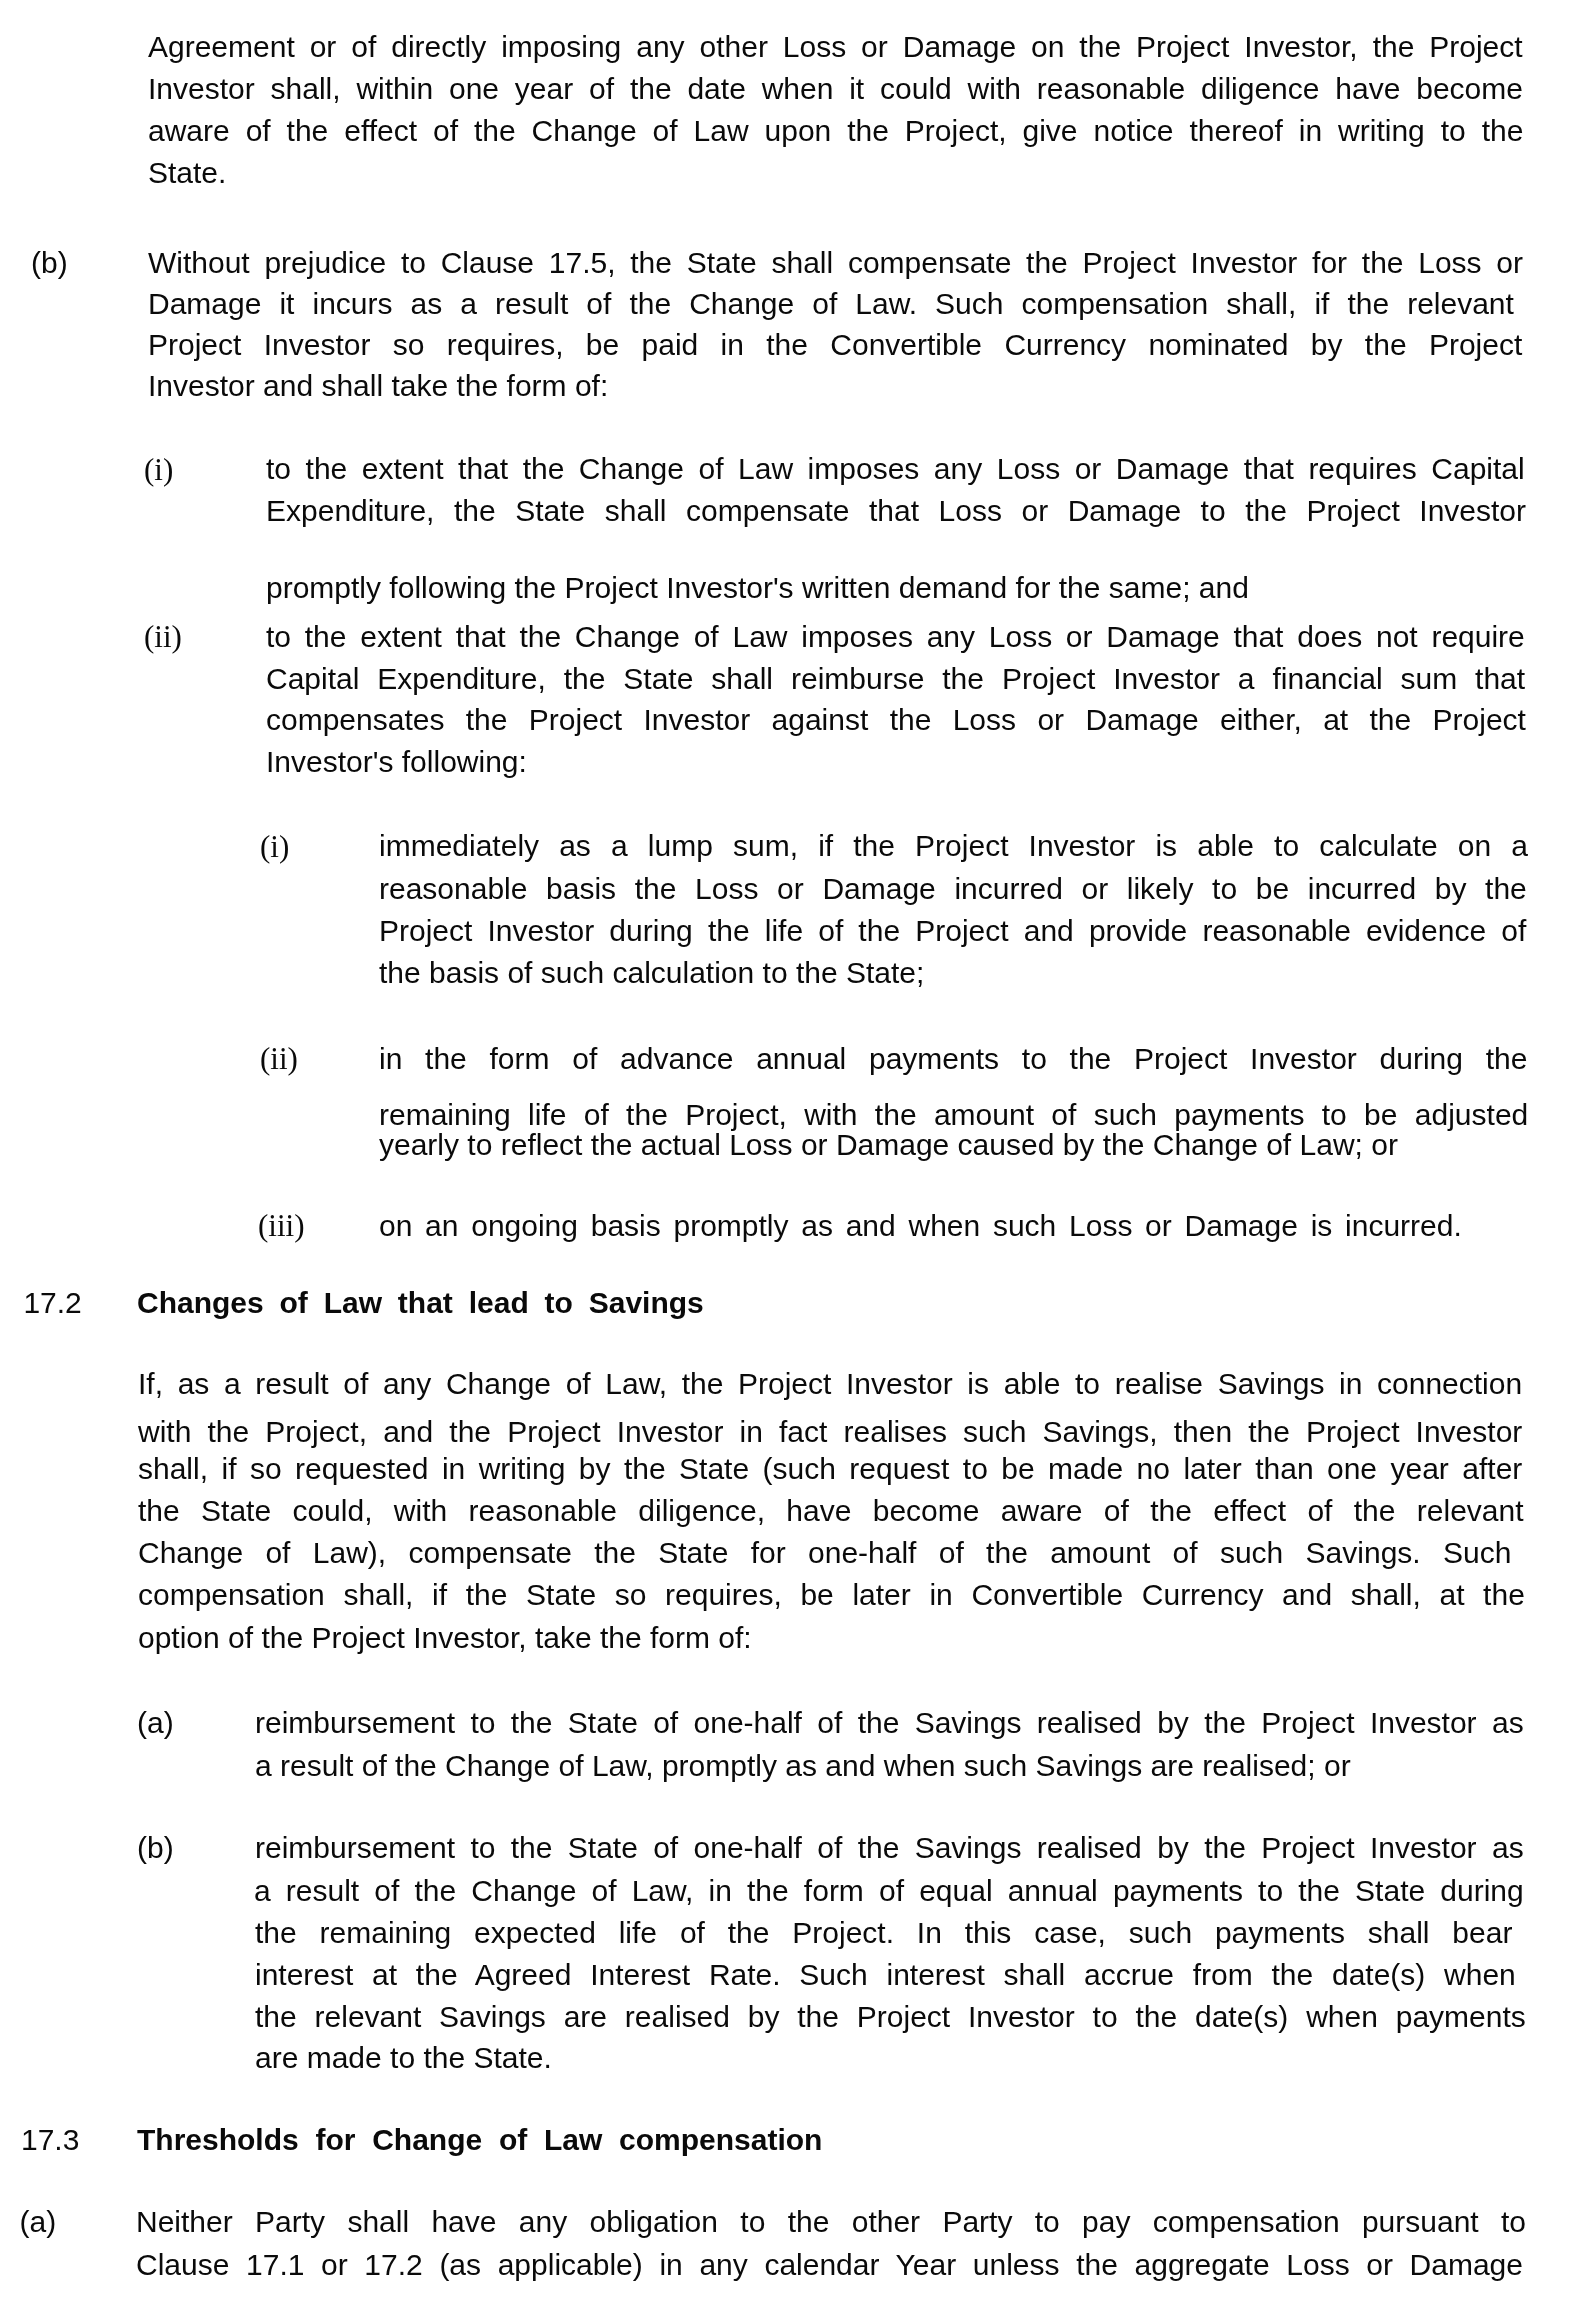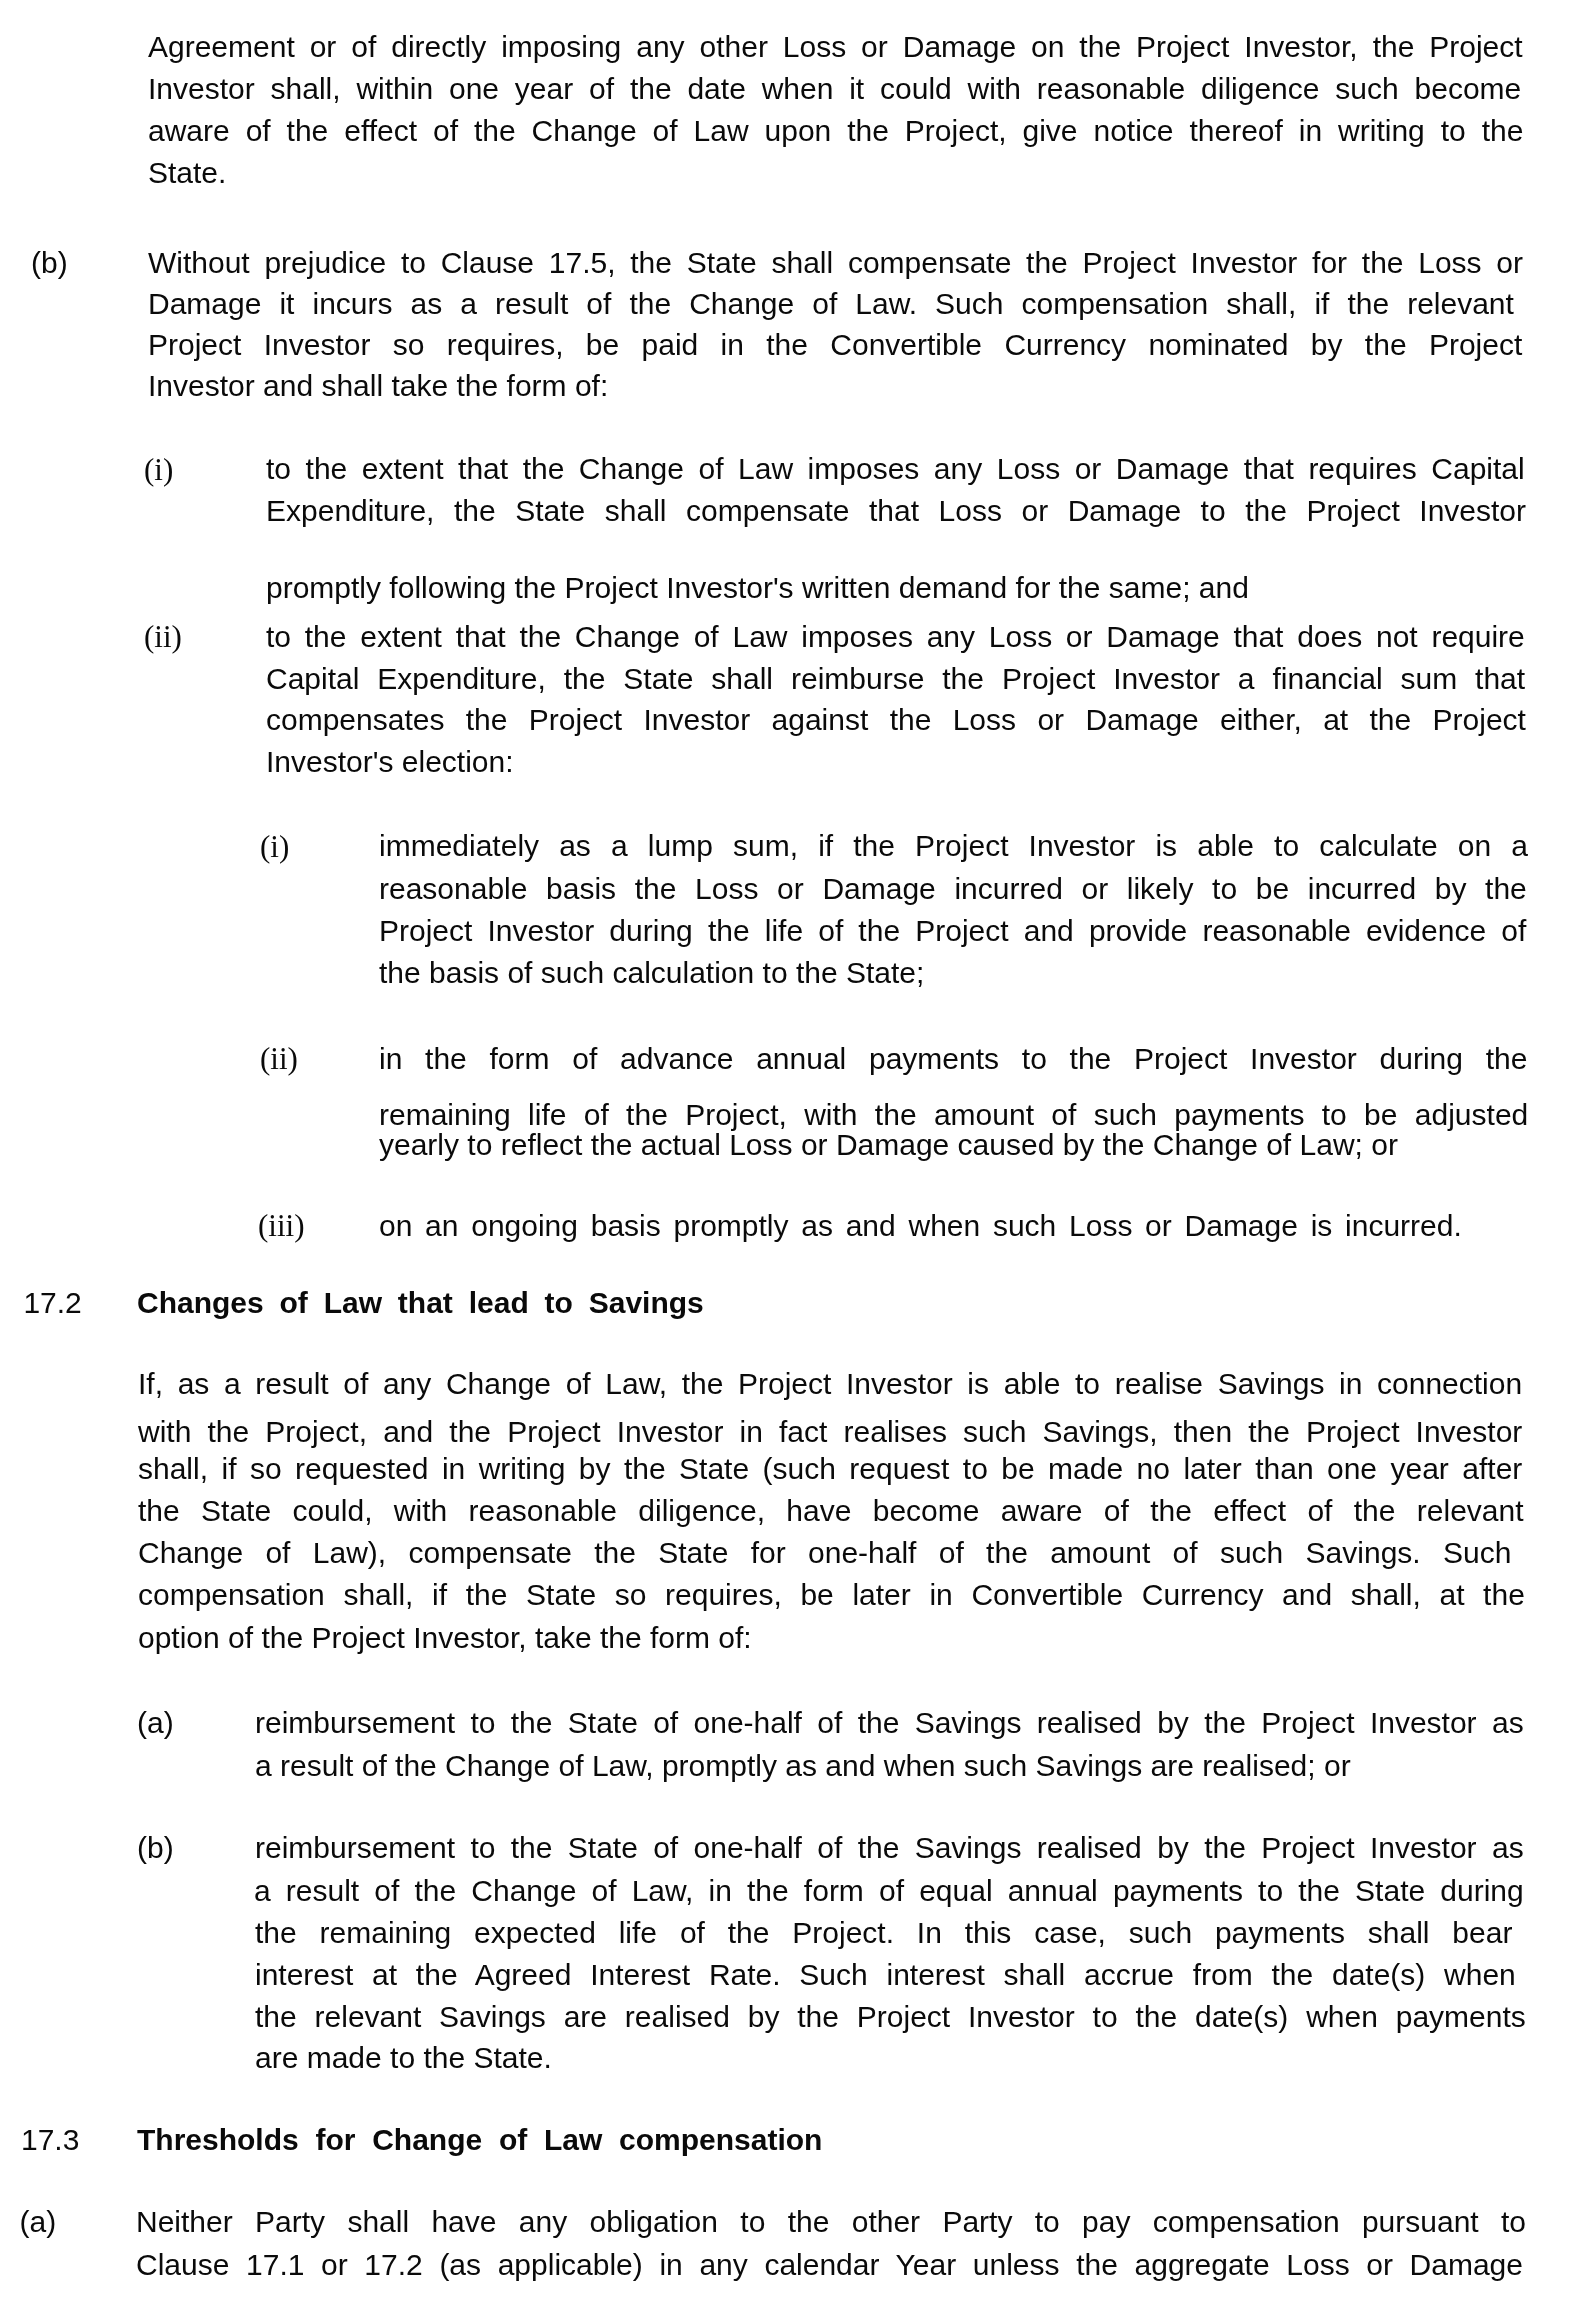--- a/index.html
+++ b/index.html
@@ -12,21 +12,21 @@
   .serif { font-family: "Liberation Serif", serif; font-size: 31px; }
   .bold { font-weight: bold; }
 </style>
 </head>
 <body>
 
 <div class="page">
 
   <div>
     <div class="ln" style="left: 148px; top: 32px; word-spacing: 6.6px; transform: none;">Agreement or of directly imposing any other Loss or Damage on the Project Investor, the Project</div>
-    <div class="ln" style="left: 148px; top: 74px; word-spacing: 7.5px; transform: none;">Investor shall, within one year of the date when it could with reasonable diligence such become</div>
+    <div class="ln" style="left: 148px; top: 74px; word-spacing: 7.5px; transform: none;">Investor shall, within one year of the date when it could with reasonable diligence have become</div>
     <div class="ln" style="left: 148px; top: 116px; word-spacing: 7.6px; transform: none;">aware of the effect of the Change of Law upon the Project, give notice thereof in writing to the</div>
     <div class="ln" style="left: 148px; top: 158px; word-spacing: 0px; transform: none;">State.</div>
   </div>
 
   <div>
     <div class="lbl" style="left: 31px; top: 248px;">(b)</div>
     <div class="ln" style="left: 148px; top: 248px; word-spacing: 6.4px; transform: none;">Without prejudice to Clause 17.5, the State shall compensate the Project Investor for the Loss or</div>
     <div class="ln" style="left: 148px; top: 289px; word-spacing: 9.7px; transform: none;">Damage it incurs as a result of the Change of Law.  Such compensation shall, if the relevant</div>
     <div class="ln" style="left: 148px; top: 330px; word-spacing: 14px; transform: none;">Project Investor so requires, be paid in the Convertible Currency nominated by the Project</div>
     <div class="ln" style="left: 148px; top: 371px; word-spacing: 0px; transform: none;">Investor and shall take the form of:</div>
@@ -37,21 +37,21 @@
     <div class="ln" style="left: 266px; top: 454px; word-spacing: 6.2px; transform: none;">to the extent that the Change of Law imposes any Loss or Damage that requires Capital</div>
     <div class="ln" style="left: 266px; top: 496px; word-spacing: 11.2px; transform: none;">Expenditure, the State shall compensate that Loss or Damage to the Project Investor</div>
     <div class="ln" style="left: 266px; top: 537px; word-spacing: 0px; transform: none; margin-top: 36px;">promptly following the Project Investor's written demand for the same; and</div>
   </div>
 
   <div>
     <div class="lbl serif" style="left: 144px; top: 621px;">(ii)</div>
     <div class="ln" style="left: 266px; top: 622px; word-spacing: 5.4px; transform: none;">to the extent that the Change of Law imposes any Loss or Damage that does not require</div>
     <div class="ln" style="left: 266px; top: 664px; word-spacing: 9.6px; transform: none;">Capital Expenditure, the State shall reimburse the Project Investor a financial sum that</div>
     <div class="ln" style="left: 266px; top: 705px; word-spacing: 13px; transform: none;">compensates the Project Investor against the Loss or Damage either, at the Project</div>
-    <div class="ln" style="left: 266px; top: 747px; word-spacing: 0px; transform: none;">Investor's election:</div>
+    <div class="ln" style="left: 266px; top: 747px; word-spacing: 0px; transform: none;">Investor's following:</div>
   </div>
 
   <div>
     <div class="lbl serif" style="left: 260px; top: 831px;">(i)</div>
     <div class="ln" style="left: 379px; top: 831px; word-spacing: 11.8px; transform: none;">immediately as a lump sum, if the Project Investor is able to calculate on a</div>
     <div class="ln" style="left: 379px; top: 874px; word-spacing: 10.3px; transform: none;">reasonable basis the Loss or Damage incurred or likely to be incurred by the</div>
     <div class="ln" style="left: 379px; top: 916px; word-spacing: 6.8px; transform: none;">Project Investor during the life of the Project and provide reasonable evidence of</div>
     <div class="ln" style="left: 379px; top: 958px; word-spacing: 0px; transform: none;">the basis of such calculation to the State;</div>
   </div>
 

